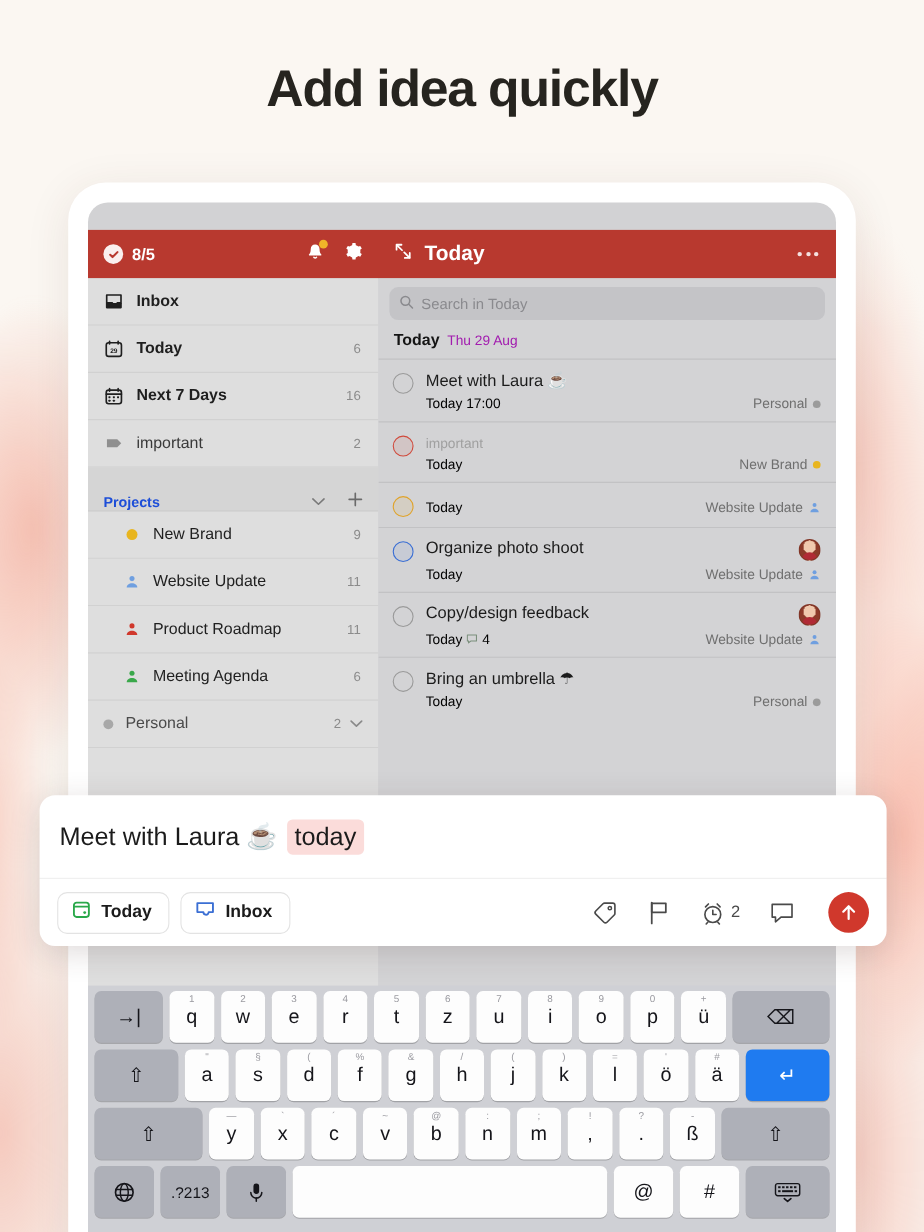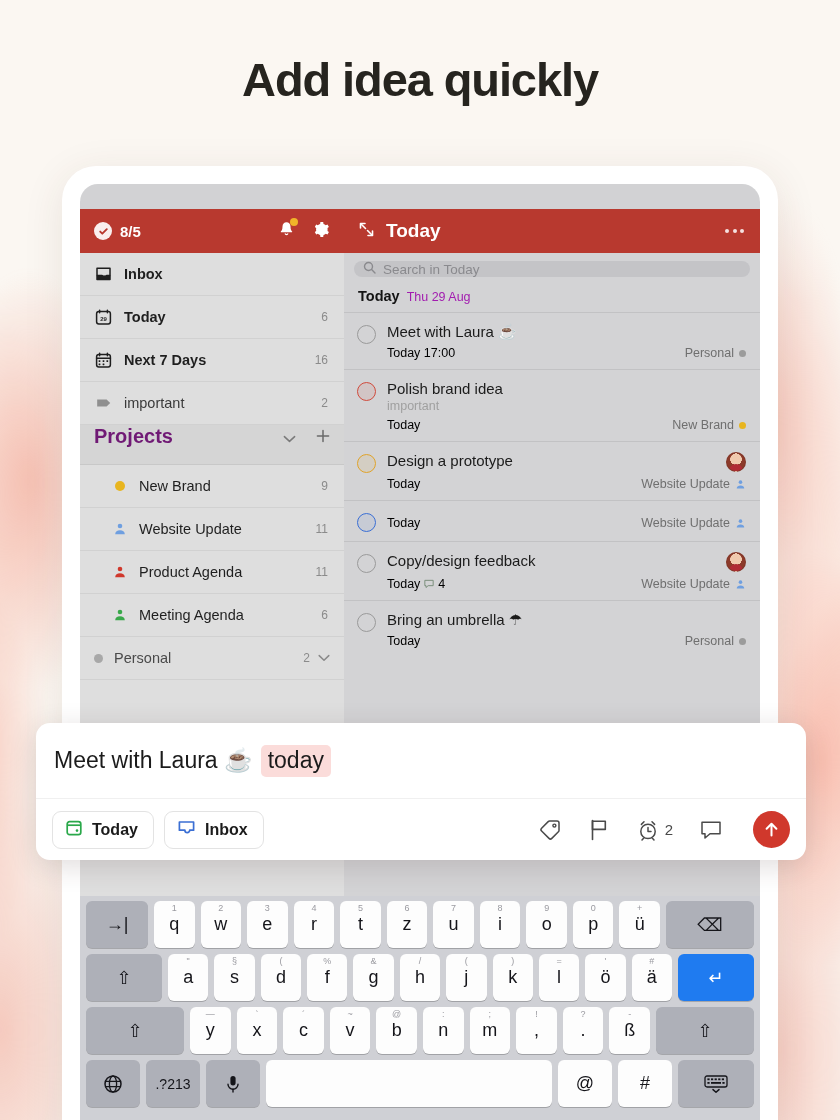--- a/index.html
+++ b/index.html
@@ -137,24 +137,24 @@
     padding: 0 16px 0 14px; gap: 11px;
     border-bottom: 1px solid rgba(0,0,0,.055);
     font-size: 14.5px; color: #1f1f1f; font-weight: 600;
   }
   .srow .ic { width: 19px; display: flex; justify-content: center; align-items: center; }
   .srow .cnt { margin-left: auto; font-size: 12px; color: #8b8b8b; font-weight: 500; }
   .srow.muted { font-weight: 500; color: #3a3a3a; }
   .srow.label-row .ic svg { display: block; }
 
   .projects-hdr {
-    height: 40px; display: flex; align-items: flex-start; padding: 0 14px;
+    height: 40px; display: flex; align-items: flex-end; padding: 0 14px;
     background: #d5d5d5;
     border-bottom: 1px solid rgba(0,0,0,.06);
-    font-size: 20px; font-weight: 700; color: #701a75;
+    font-size: 13px; font-weight: 700; color: #1d4ed8;
   }
   .projects-hdr .sp { margin-left: auto; display: flex; align-items: center; gap: 20px; }
 
   .grow {
     height: 43px; display: flex; align-items: center;
     padding: 0 14px; gap: 11px;
     border-bottom: 1px solid rgba(0,0,0,.055);
     font-size: 14.5px; color: #4a4a4a; font-weight: 500;
   }
   .grow .dot { width: 9px; height: 9px; border-radius: 50%; background: #a8a8a8; display: block; flex: none; }
@@ -166,21 +166,21 @@
     border-bottom: 1px solid rgba(0,0,0,.055);
     font-size: 14.5px; color: #1f1f1f; font-weight: 500;
   }
   .prow .pic { width: 16px; display: flex; justify-content: center; flex: none; }
   .prow .cnt { margin-left: auto; font-size: 12px; color: #8b8b8b; }
   .cdot { width: 10px; height: 10px; border-radius: 50%; display: block; }
 
   
   .searchwrap { padding: 8px 10px 7px 10px; }
   .searchbar {
-    height: 16px; border-radius: 8px; background: rgba(120,120,128,.16);
+    height: 30px; border-radius: 8px; background: rgba(120,120,128,.16);
     display: flex; align-items: center; gap: 7px; padding: 0 9px;
     font-size: 13.5px; color: #8a8a8e;
   }
   .daterow {
     padding: 4px 14px 8px 14px; display: flex; align-items: baseline; gap: 7px;
   }
   .daterow .d1 { font-size: 14.5px; font-weight: 700; color: #141414; }
   .daterow .d2 { font-size: 12.5px; color: #a21caf; font-weight: 500; }
 
   .task {
@@ -429,21 +429,21 @@
             <span class="cnt">11</span>
           </div>
 
           <div class="prow">
             <span class="pic">
               <svg width="14" height="14" viewBox="0 0 14 14">
                   <circle cx="7" cy="4" r="2.3" fill="#d0382c"></circle>
                   <path d="M2.2 12.2c0-2.4 2.1-3.9 4.8-3.9s4.8 1.5 4.8 3.9z" fill="#d0382c"></path>
                 </svg>
             </span>
-            <span>Product Agenda</span>
+            <span>Product Roadmap</span>
             <span class="cnt">11</span>
           </div>
 
           <div class="prow">
             <span class="pic">
               <svg width="14" height="14" viewBox="0 0 14 14">
                   <circle cx="7" cy="4" r="2.3" fill="#39a84a"></circle>
                   <path d="M2.2 12.2c0-2.4 2.1-3.9 4.8-3.9s4.8 1.5 4.8 3.9z" fill="#39a84a"></path>
                 </svg>
             </span>
@@ -494,57 +494,56 @@
                   <span>Personal</span>
                   <i class="cdot" style="background:#9b9b9b;width:7px;height:7px"></i>
                 </span>
               </div>
             </div>
           </div>
 
           <div class="task">
             <span class="tcirc red"></span>
             <div class="tbody">
-              <div class="ttitle">Polish brand idea</div>
               <div class="tlabel">important</div>
               <div class="tmeta">
                 <span class="tdate">Today</span>
                 <span class="tproj">
                   <span>New Brand</span>
                   <i class="cdot" style="background:#e8b51f;width:7px;height:7px"></i>
                 </span>
               </div>
             </div>
           </div>
 
           <div class="task">
             <span class="tcirc orange"></span>
             <div class="tbody">
-              <div style="display:flex;align-items:flex-start">
-                <div class="ttitle">Design a prototype</div>
-                <span class="tright">
-                    <i class="avatar"></i>
-                  </span>
-              </div>
               <div class="tmeta">
                 <span class="tdate">Today</span>
                 <span class="tproj">
                   <span>Website Update</span>
                   <svg width="11" height="11" viewBox="0 0 14 14">
                       <circle cx="7" cy="4" r="2.3" fill="#6f9fe0"></circle>
                       <path d="M2.2 12.2c0-2.4 2.1-3.9 4.8-3.9s4.8 1.5 4.8 3.9z" fill="#6f9fe0"></path>
                     </svg>
                 </span>
               </div>
             </div>
           </div>
 
           <div class="task">
             <span class="tcirc blue"></span>
             <div class="tbody">
+              <div style="display:flex;align-items:flex-start">
+                <div class="ttitle">Organize photo shoot</div>
+                <span class="tright">
+                    <i class="avatar"></i>
+                  </span>
+              </div>
               <div class="tmeta">
                 <span class="tdate">Today</span>
                 <span class="tproj">
                   <span>Website Update</span>
                   <svg width="11" height="11" viewBox="0 0 14 14">
                       <circle cx="7" cy="4" r="2.3" fill="#6f9fe0"></circle>
                       <path d="M2.2 12.2c0-2.4 2.1-3.9 4.8-3.9s4.8 1.5 4.8 3.9z" fill="#6f9fe0"></path>
                     </svg>
                 </span>
               </div>

